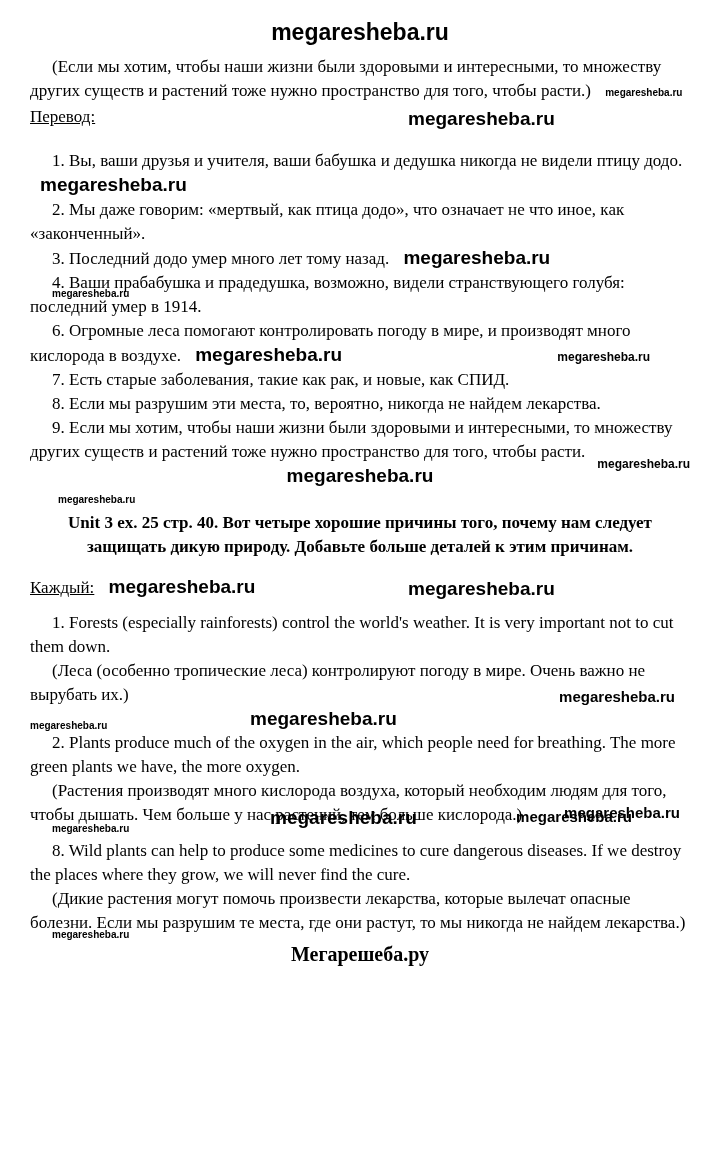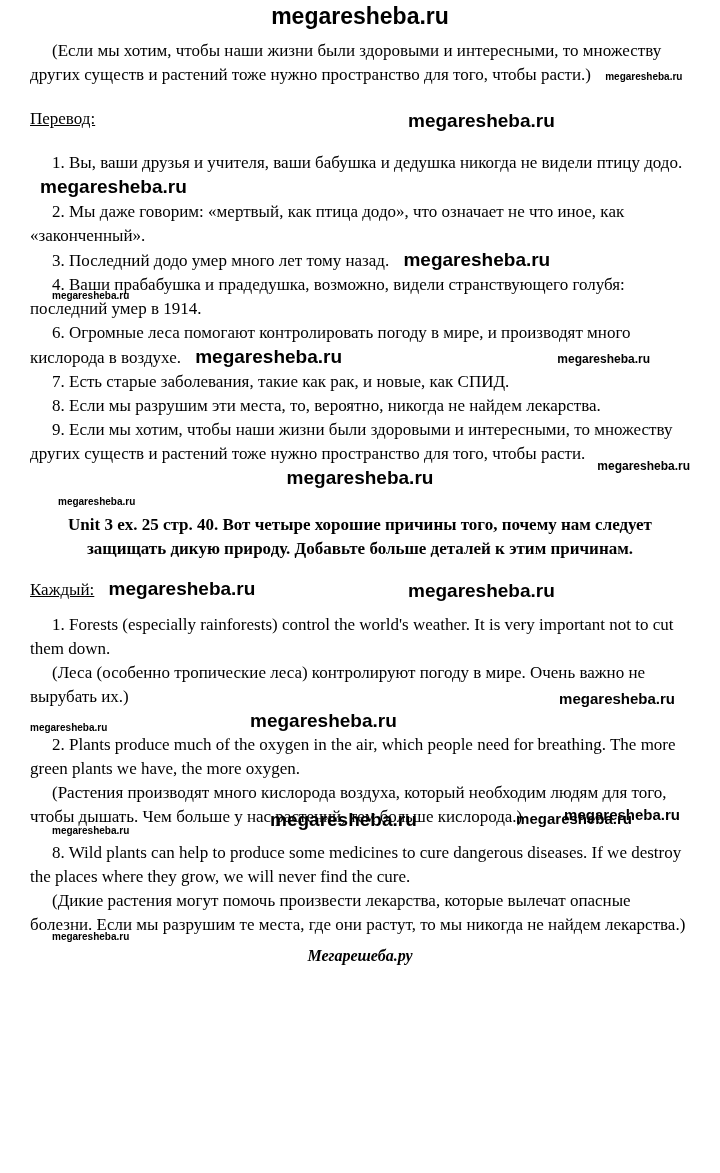--- a/index.html
+++ b/index.html
@@ -1,33 +1,33 @@
 <!DOCTYPE html>
 <html><head>
 <meta charset="utf-8">
 <style>
   * { margin:0; padding:0; box-sizing:border-box; }
   html,body { background:#ffffff; }
   body { width:720px; font-family:"Liberation Serif", serif; color:#000; }
-  .page { position:relative; width:720px; min-height:1173px; padding:2px 30px 0 30px;
+  .page { position:relative; width:720px; min-height:1173px; padding:18px 30px 0 30px;
           font-size:17px; line-height:24px; overflow:hidden; }
 
   .wm { font-family:"Liberation Sans", sans-serif; font-weight:700; color:#000; white-space:nowrap; }
   .wm-xl { font-size:23px; }
   .wm-lg { font-size:19px; }
   .wm-md { font-size:15px; }
   .wm-sm { font-size:12px; }
   .wm-xs { font-size:10px; }
   .wm-inline { margin-left:10px; }
   .abs { position:absolute; }
 
   .wm-top { text-align:center; line-height:28px; margin-bottom:6px; }
 
   .para { text-indent:22px; position:relative; }
-  .gap18 { margin-bottom:18px; }
+  .gap18 { }
 
   .heading-row { position:relative; height:24px; }
   .heading { text-decoration:underline;text-align:right; }
   .wpos-heading { left:378px; top:2px; }
 
   
   .wpos-item5  { left:0; bottom:13px; }
   .wpos-item6  { right:40px; bottom:-1px; }
   .wpos-item9  { right:0; top:36px; }
   .wpos-a1ru   { right:15px; bottom:-2px; }
@@ -41,21 +41,21 @@
   .wm-left-row { padding-left:28px; line-height:18px; height:18px; }
 
   .task-title { font-weight:700; margin-top:4px;text-align:center; }
   .mt16 { margin-top:16px; }
   .mt20 { margin-top:12px; }
 
   .wm-row-a1 { position:relative; height:24px; }
   .wpos-row-a1-l { left:0; top:7px; }
   .wpos-row-a1-c { left:220px; top:0; }
 
-  .brand-bottom { text-align:center; font-weight:700; font-size:16px; line-height:30px; margin-top:4px;font-style:italic; }
+  .brand-bottom { text-align:center; font-weight:700; font-size:20px; line-height:30px; margin-top:4px; }
 </style>
 </head>
 <body>
 
 <div class="page">
 
   <div class="wm-top">
     <span class="wm wm-xl">megaresheba.ru</span>
   </div>
 

